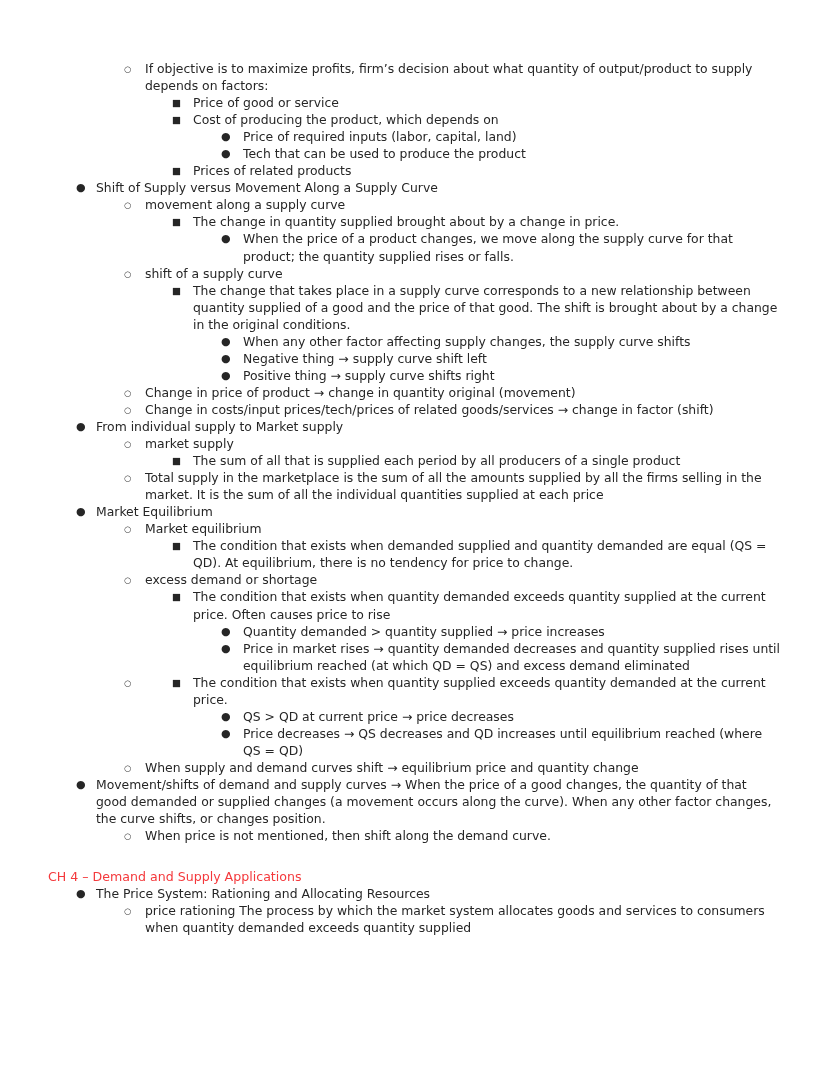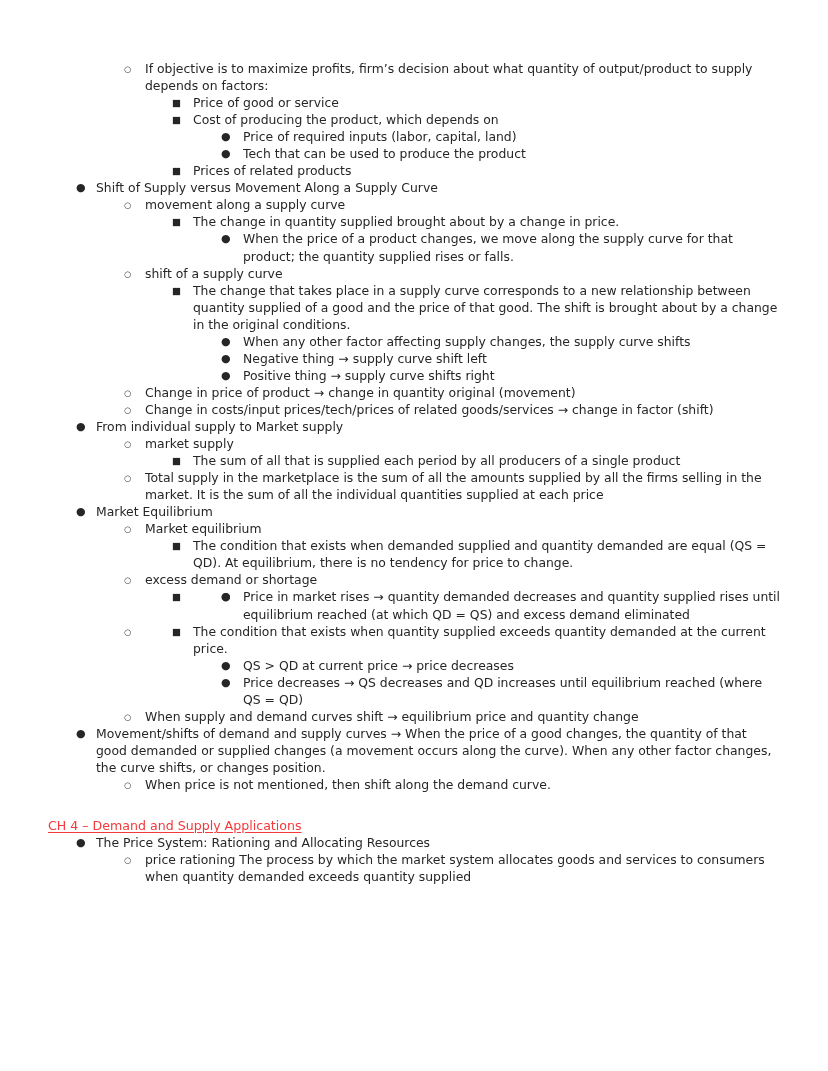--- a/index.html
+++ b/index.html
@@ -74,21 +74,20 @@
   
   .lvl3 > .row            { padding-left: 145px; }
   .lvl3 > .row > .bullet  { left: 124px; font-size: 9.5px; line-height: 17.5px; }
   
   .lvl4 > .row            { padding-left: 195px; }
   .lvl4 > .row > .bullet  { left: 173px; font-size: 11px; line-height: 17.05px; }
 
   
   .chapter-heading {
     color: #f4393c;
-    text-decoration: underline;
     text-underline-offset: 2px;
     font-size: 12.6px;
     line-height: 17.05px;
     margin: 0;
     padding: 0 0 0 0;
     display: inline-block;
   }
   .chapter-heading-wrap {
     padding-left: 0px;
     margin-top: 24px;
@@ -274,25 +273,27 @@
 
           <li class="node lvl2">
             <div class="row">
               <span class="bullet">○</span>
               <span class="txt">excess demand or shortage</span>
             </div>
             <ul>
               <li class="node lvl3">
                 <div class="row">
                   <span class="bullet">■</span>
+                  <span class="txt">The condition that exists when quantity demanded exceeds quantity supplied at the current price. Often causes price to rise</span>
                 </div>
                 <ul>
                   <li class="node lvl4">
                     <div class="row">
                       <span class="bullet">●</span>
+                      <span class="txt">Quantity demanded &gt; quantity supplied → price increases</span>
                     </div>
                   </li>
                   <li class="node lvl4">
                     <div class="row">
                       <span class="bullet">●</span>
                       <span class="txt">Price in market rises → quantity demanded decreases and quantity supplied rises until equilibrium reached (at which QD = QS) and excess demand eliminated</span>
                     </div>
                   </li>
                 </ul>
               </li>

